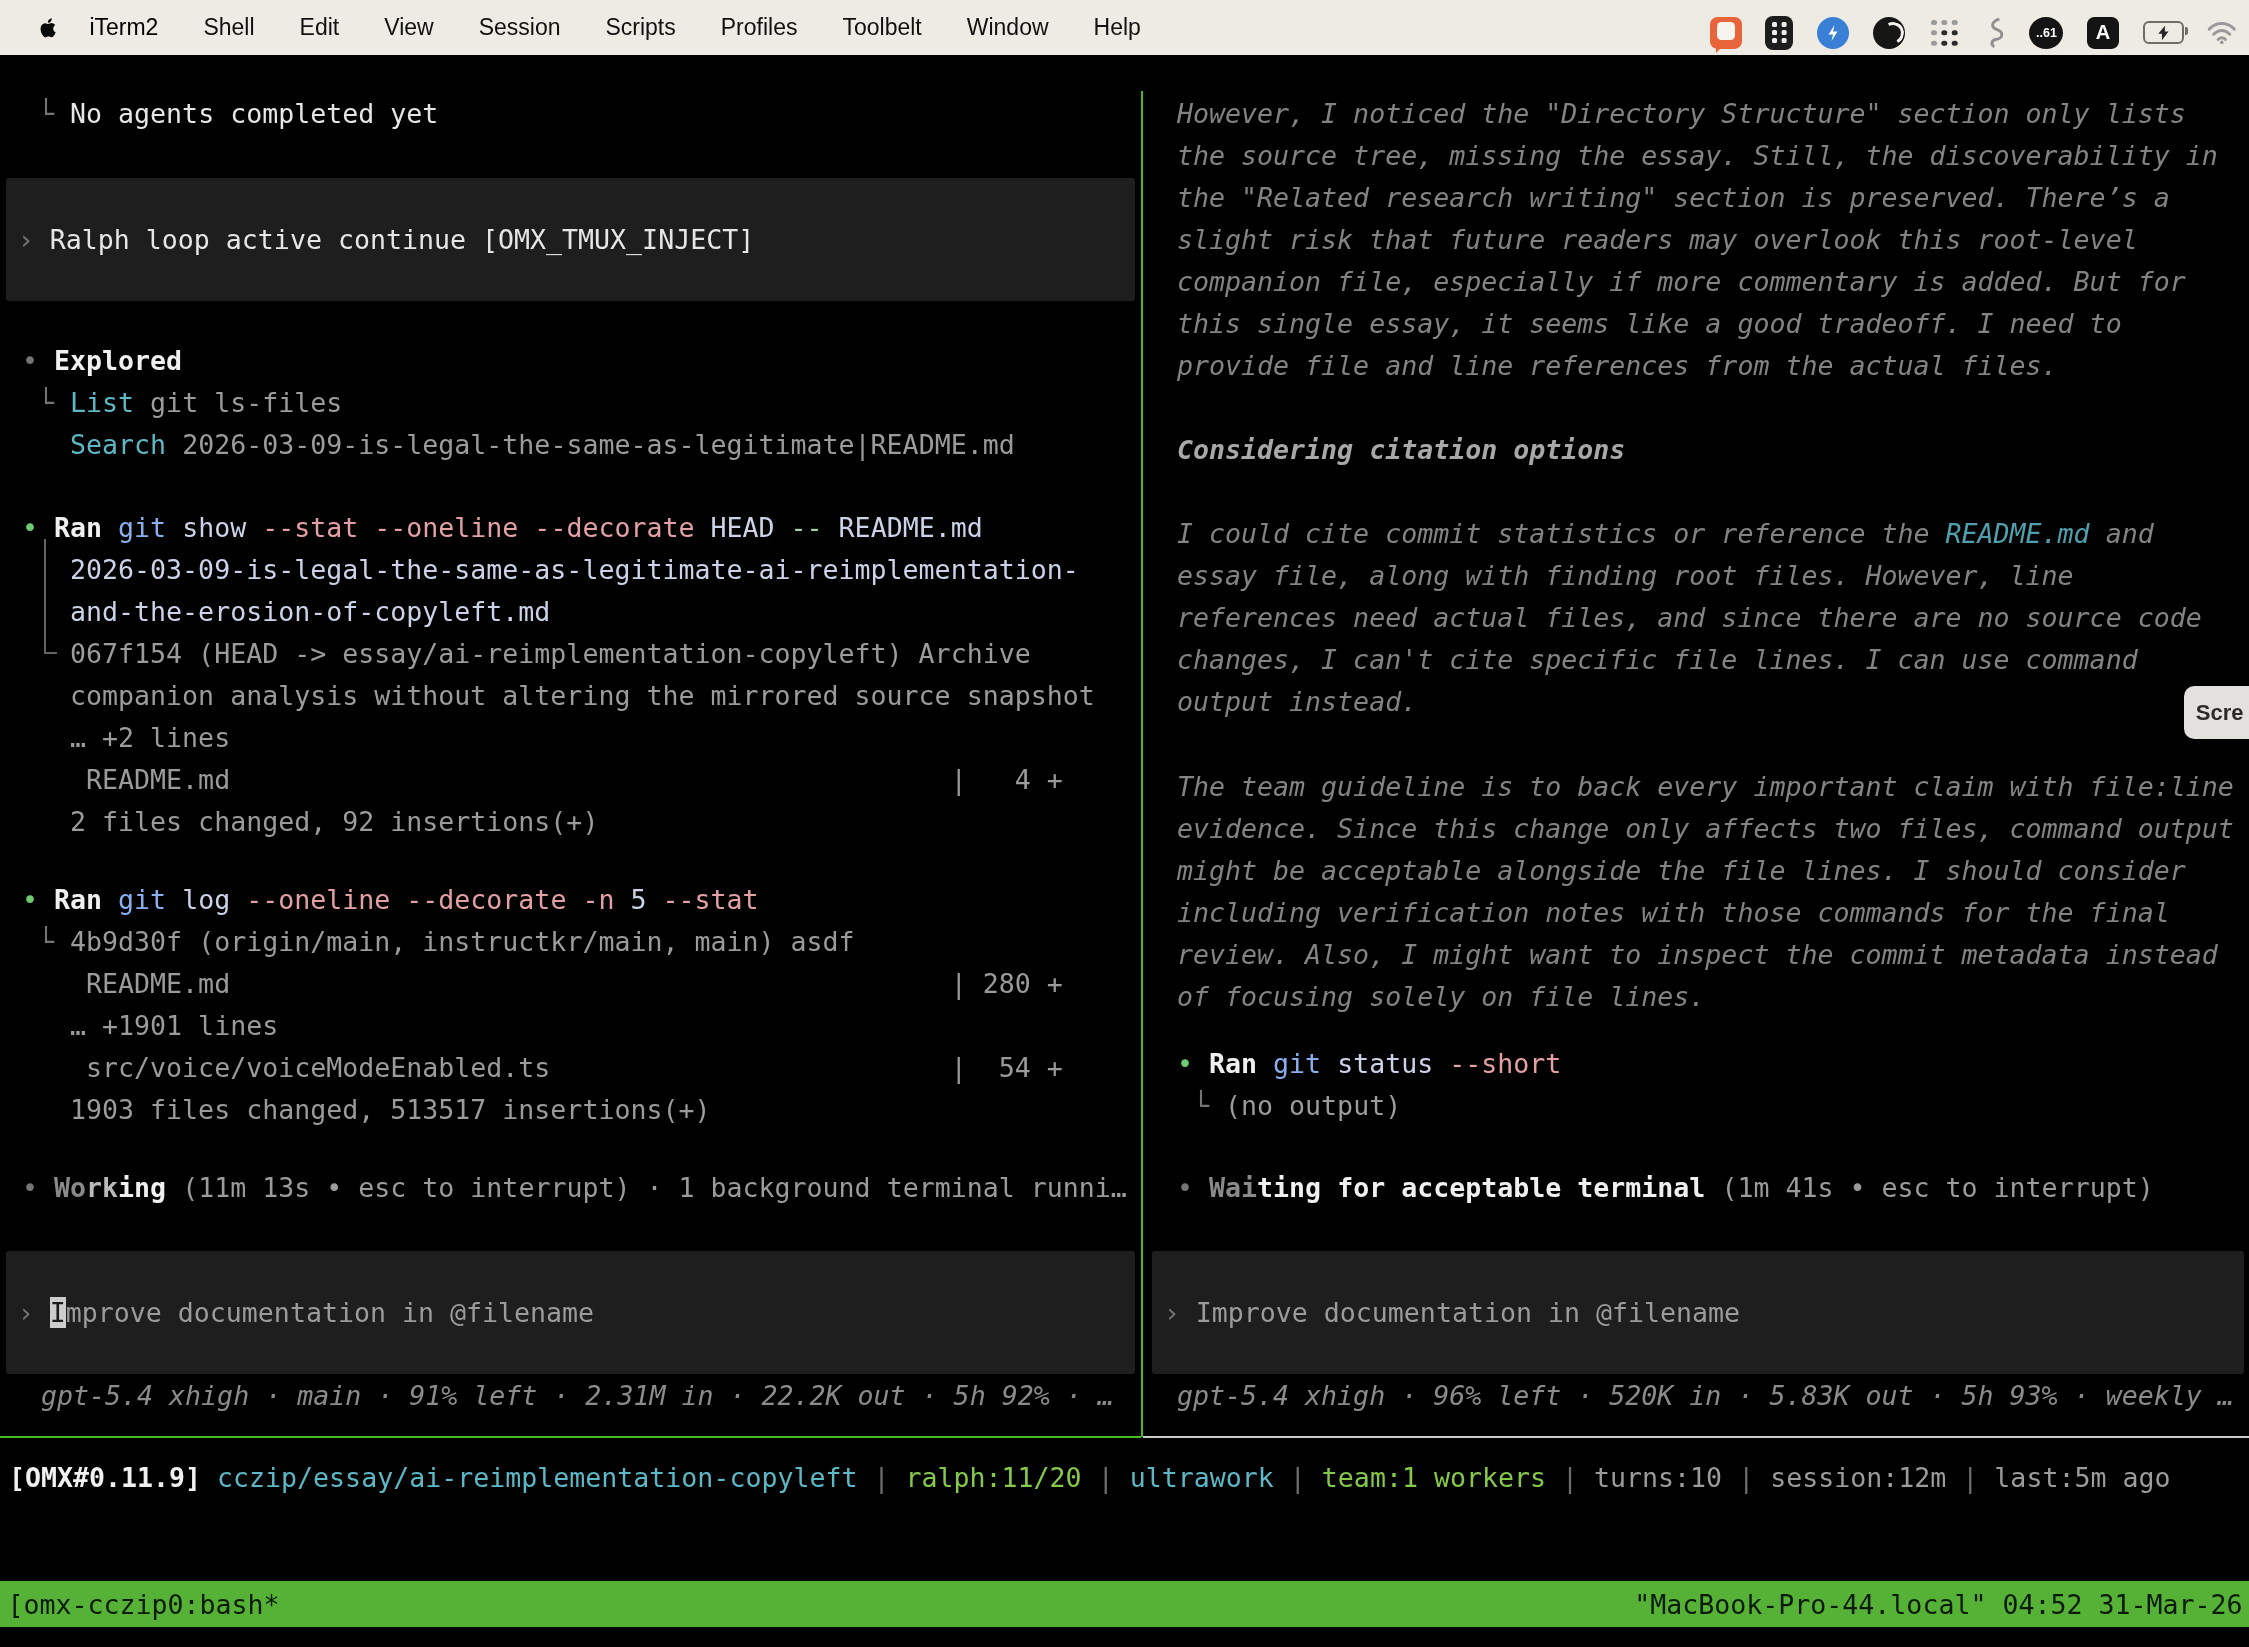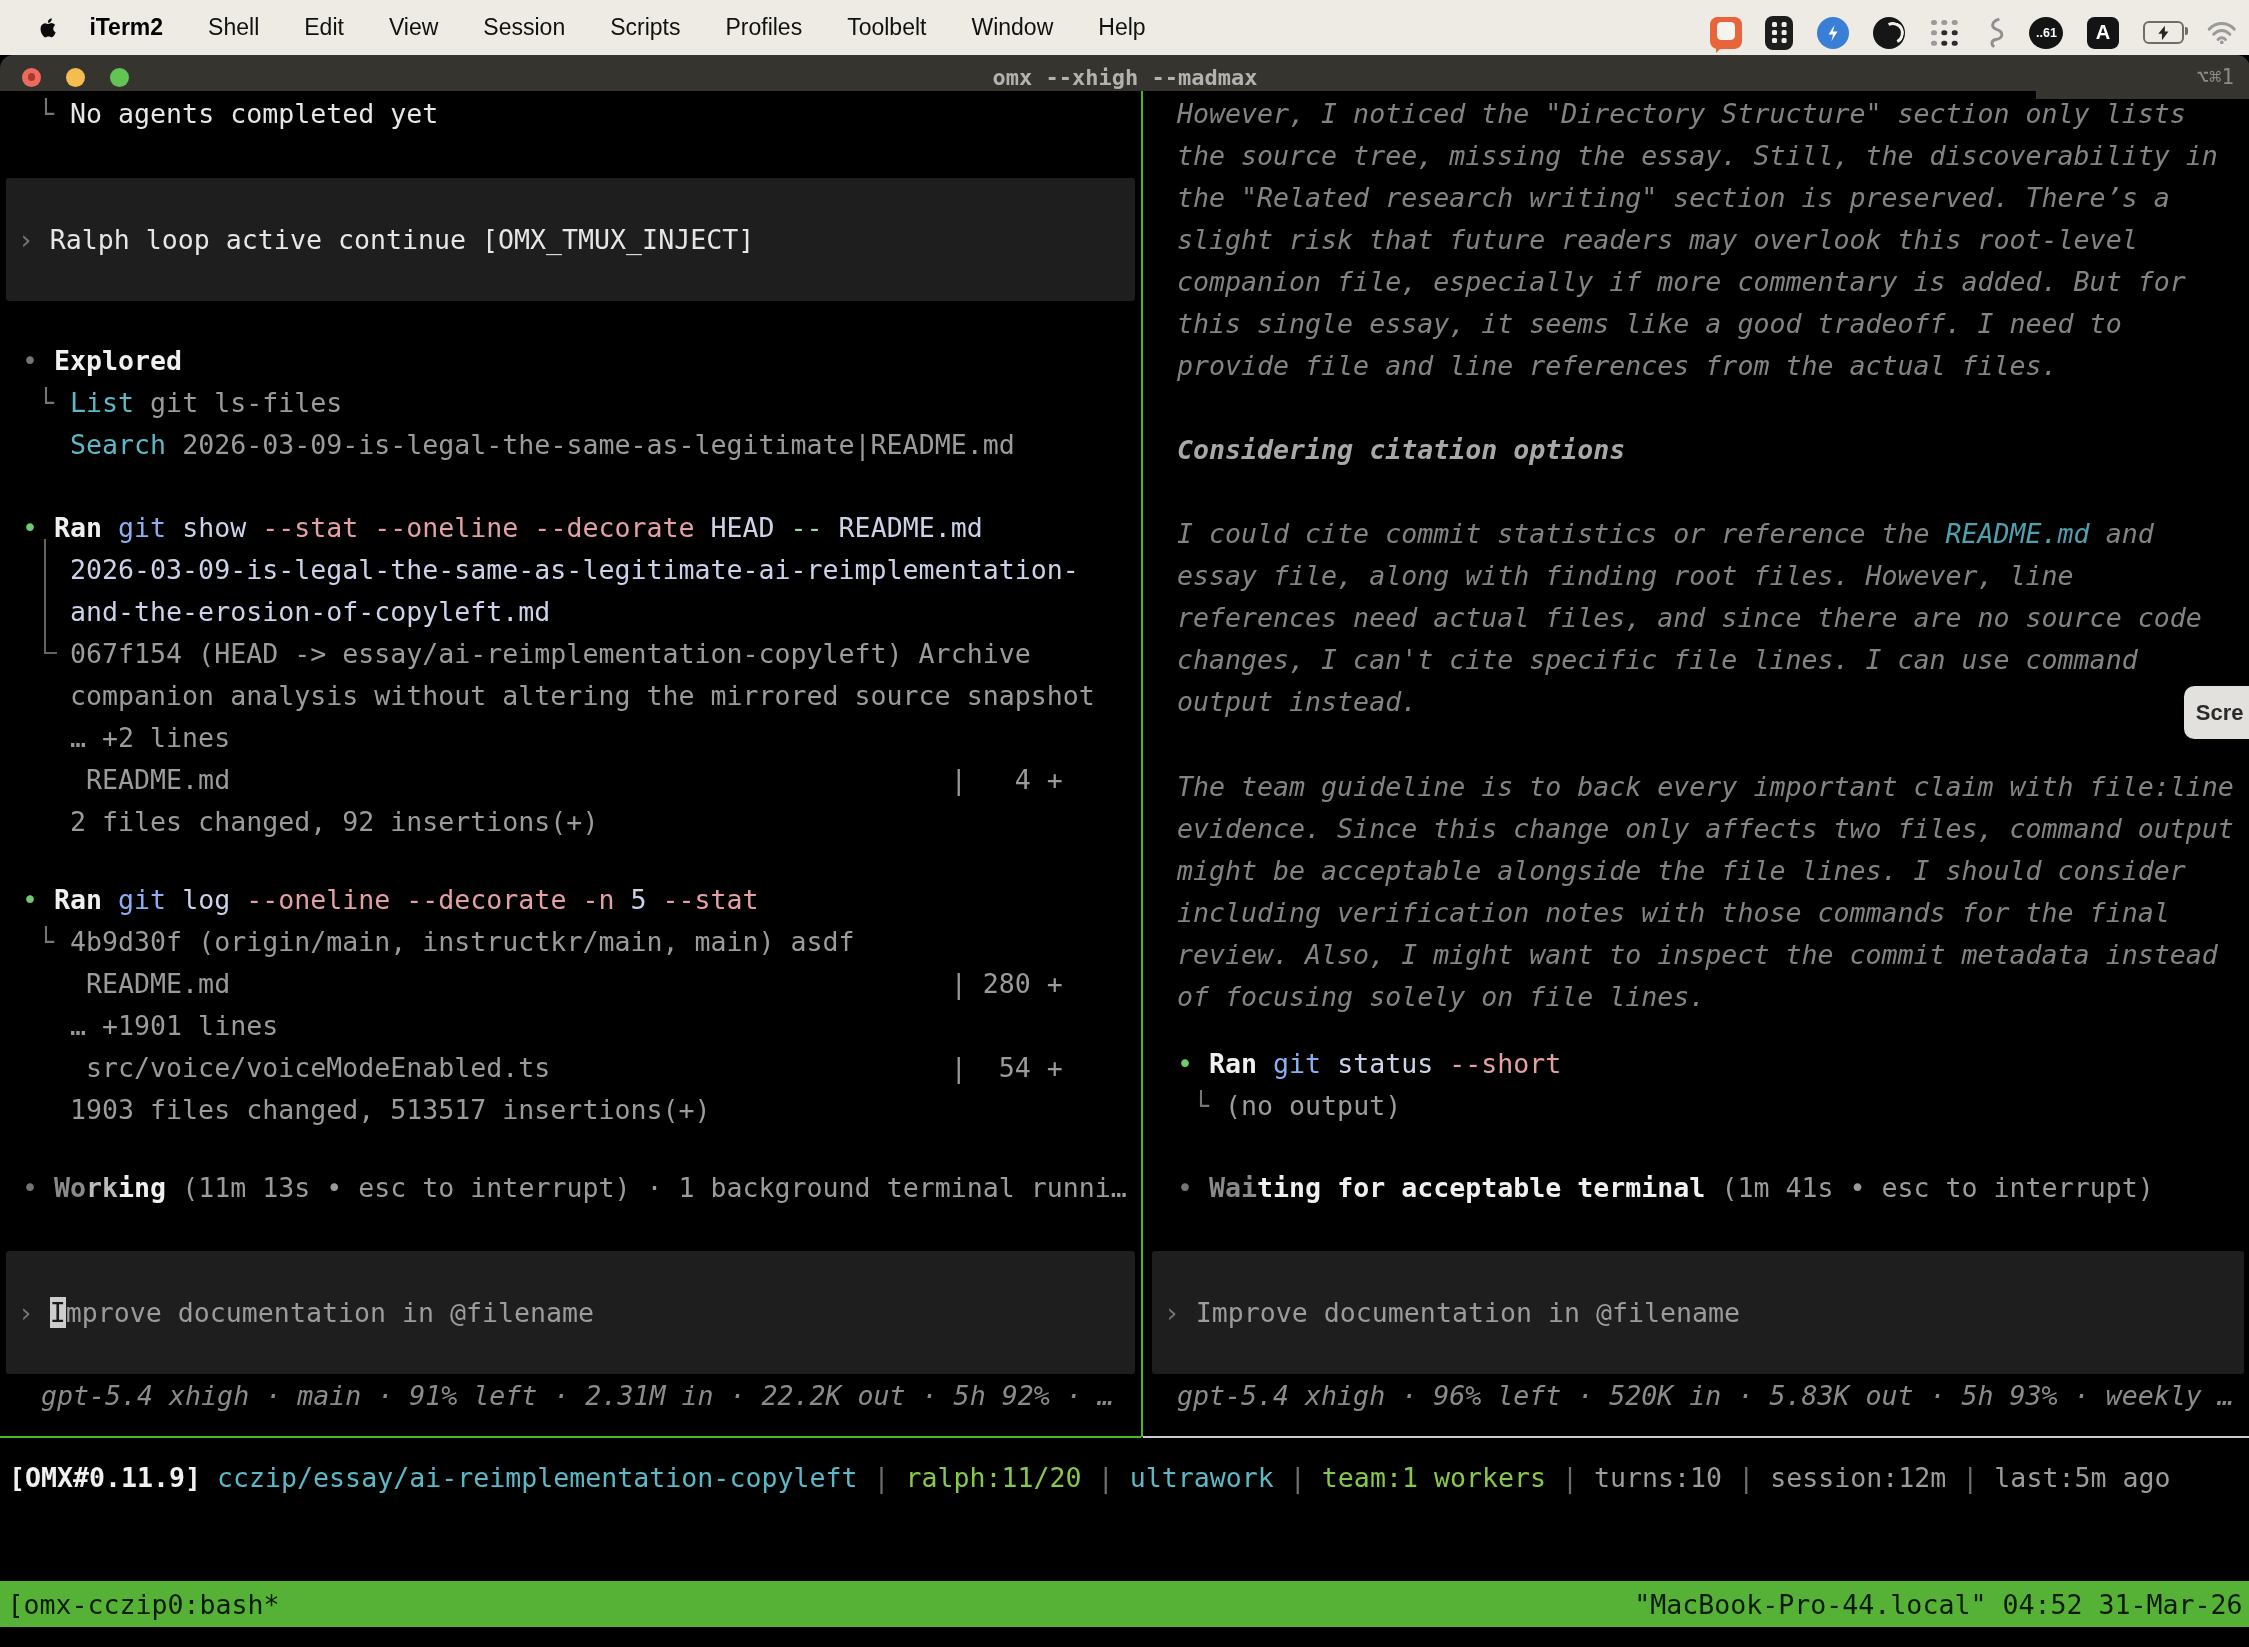--- a/index.html
+++ b/index.html
@@ -5,21 +5,21 @@
   html,body{margin:0;padding:0;background:#000;}
   .screen{position:relative;width:2250px;height:1648px;background:#000;overflow:hidden;
           font-family:"DejaVu Sans Mono",monospace;}
   
   .menubar{position:absolute;top:0;left:0;width:2250px;height:55px;background:#edebe4;
            display:flex;align-items:center;font-family:"Liberation Sans",sans-serif;
            font-size:23px;color:#111;}
   .menubar .apple{margin-left:38px;margin-right:7.4px;display:flex;align-items:center;}
   .menuitems{display:flex;align-items:center;}
   .menuitems .mb{margin-left:45px;color:#111;}
-  .menuitems .mb-app{margin-left:25px;font-weight:700;color:#000;}
+  .menuitems .mb-app{margin-left:25px;font-weight:400;color:#000;}
   .statusicons{margin-left:auto;display:flex;align-items:center;gap:23.6px;padding-right:13.3px;}
   .sicon{position:relative;display:flex;align-items:center;justify-content:center;margin-top:10px;}
   .ic-chat{width:32px;height:32px;background:#e8643a;border-radius:7.4px;}
   .ic-chat:before{content:"";position:absolute;left:7.4px;top:5.9px;width:17.7px;height:17.7px;
                   background:#f6f4ef;border-radius:4.4px;}
   .ic-chat:after{content:"";position:absolute;left:5.9px;bottom:-4.4px;width:0;height:0;
                  border-left:8.9px solid #e8643a;border-bottom:8.9px solid transparent;}
   .ic-shield{width:28px;height:34px;background:#1d1d1d;border-radius:8px;}
   .ic-shield i{position:absolute;left:6.6px;top:6.6px;width:5.2px;height:5.2px;background:#efede8;border-radius:1.5px;
       box-shadow:9.6px 0 0 #efede8,0 8px 0 #efede8,9.6px 8px 0 #efede8,0 16px 0 #efede8,9.6px 16px 0 #efede8;}
@@ -148,31 +148,20 @@
             <path d="M3 11 C13 1 27 1 37 11"></path>
             <path d="M9 18 C16 11 24 11 31 18"></path>
             <path d="M15 25 C18 22 22 22 25 25"></path>
             <circle cx="20" cy="29" r="2.5" fill="#9a9a9a" stroke="none"></circle>
           </svg>
       </span>
     </span>
   </div>
 
   <div class="window">
-    <div class="titlebar">
-      <span class="tlights">
-        <span class="tl-btn tl-red">
-            <i></i>
-          </span>
-        <span class="tl-btn tl-yellow"></span>
-        <span class="tl-btn tl-green"></span>
-      </span>
-      <span class="wtitle">omx --xhigh --madmax</span>
-      <span class="wshort">⌥⌘1</span>
-    </div>
 
     <div class="term">
 
       <div class="pane pane-left">
         <div class="blk" style="top:1.5px"><div class="tl"><span class="gd"> └ </span><span class="w">No agents completed yet</span></div></div>
         <div class="inbox" style="top:87px">
             <div class="tl"><span class="gd">› </span><span class="w">Ralph loop active continue [OMX_TMUX_INJECT]</span></div>
           </div>
         <div class="blk" style="top:249px"><div class="tl"><span class="gd">• </span><span class="wb">Explored</span></div><div class="tl"><span class="gd"> └ </span><span class="cy">List</span><span class="g"> git ls-files</span></div><div class="tl"><span class="gd">   </span><span class="cy">Search</span><span class="g"> 2026-03-09-is-legal-the-same-as-legitimate|README.md</span></div></div>
         <div class="blk" style="top:416px"><i class="guide-v"></i><i class="guide-f"></i><div class="tl"><span class="bg">• </span><span class="wb">Ran </span><span class="bl">git </span><span class="ar">show </span><span class="sa">--stat --oneline --decorate </span><span class="ar">HEAD </span><span class="grn">-- </span><span class="ar">README.md</span></div><div class="tl"><span class="ar">   2026-03-09-is-legal-the-same-as-legitimate-ai-reimplementation-</span></div><div class="tl"><span class="ar">   and-the-erosion-of-copyleft.md</span></div><div class="tl"><span class="g">   067f154 (HEAD -&gt; essay/ai-reimplementation-copyleft) Archive</span></div><div class="tl"><span class="g">   companion analysis without altering the mirrored source snapshot</span></div><div class="tl"><span class="g">   … +2 lines</span></div><div class="tl"><span class="g">    README.md                                             |   4 +</span></div><div class="tl"><span class="g">   2 files changed, 92 insertions(+)</span></div></div>

